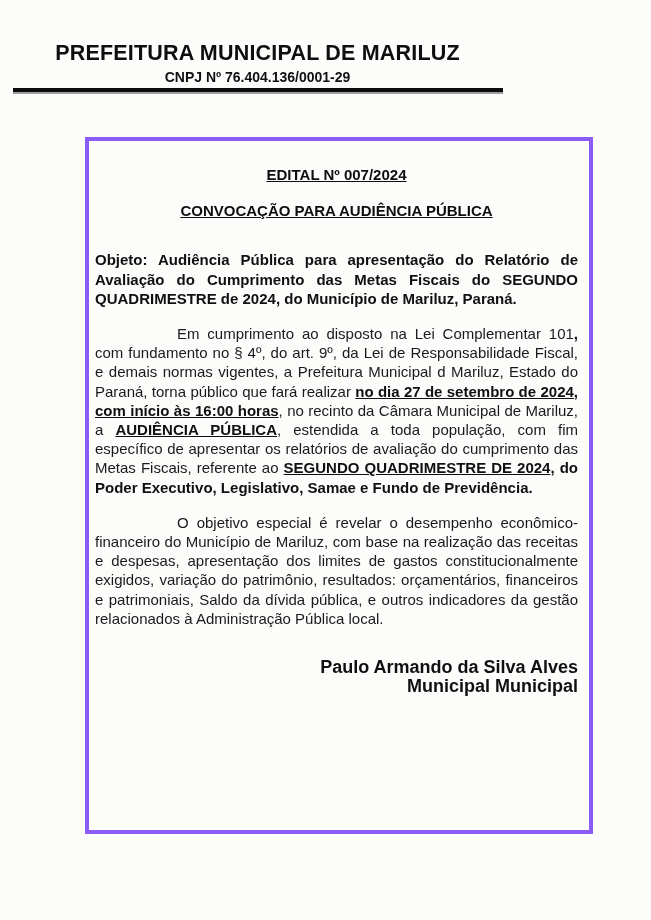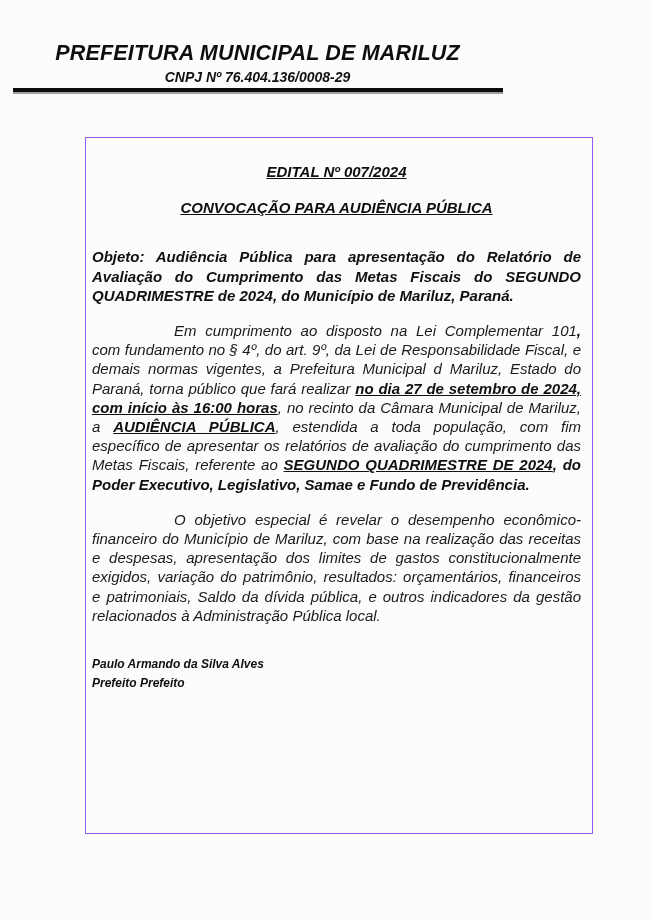--- a/index.html
+++ b/index.html
@@ -4,21 +4,21 @@
 <style>
   html, body { margin: 0; padding: 0; }
   body {
     width: 651px; height: 920px;
     background: #fcfcfb;
     overflow: hidden;
     font-family: "Liberation Sans", "DejaVu Sans", sans-serif;
     color: #161616;
     -webkit-font-smoothing: antialiased;
   }
-  .page { position: relative; width: 515px; height: 920px; font-style: italic; }
+  .page { position: relative; width: 515px; height: 920px; }
 
   
   .letterhead { padding-top: 40px; text-align: center; }
   .letterhead .muni-title {
     margin: 0;
     font-size: 21.5px; line-height: 26px;
     font-weight: bold; color: #0e0e0e;
     letter-spacing: 0.2px;
   }
   .letterhead .cnpj {
@@ -31,21 +31,21 @@
     margin: 2px auto 0;
     background: #0c0c0c;
     border-bottom: 2px solid #9f9f9f;
   }
 
   
   .docbox {
     box-sizing: border-box;
     width: 508px; height: 697px;
     margin: 43px 0 0 85px;
-    border: 1px solid #8b5cf6;
+    border: 4px solid #8b5cf6;
     padding: 24px 11px 1px 6px;
     background: transparent;
   }
   .doc-title {
     margin: 0 0 16px 0;
     text-align: center;
     font-size: 15px; line-height: 19.2px;
     font-weight: bold;
     text-decoration: underline;
     color: #0e0e0e;
@@ -66,49 +66,49 @@
   .seg-bu { font-weight: bold; text-decoration: underline; color: #101010; }
 
   .date-line {
     margin: 56px 0 0 0;
     text-align: center;
     font-size: 15px; line-height: 19.2px;
     font-weight: bold; color: #101010;
   }
   .signature {
     margin: 30px 0 0 0;
-    text-align: left;
-    font-size: 12px; line-height: 19.2px;
+    text-align: right;
+    font-size: 18px; line-height: 19.2px;
     font-weight: bold; color: #101010;
   }
   .signature div { margin: 0; }
 </style>
 </head>
 <body>
 
 <div class="page">
 
   <header class="letterhead">
     <h1 class="muni-title">PREFEITURA MUNICIPAL DE MARILUZ</h1>
-    <div class="cnpj">CNPJ Nº 76.404.136/0008-29</div>
+    <div class="cnpj">CNPJ Nº 76.404.136/0001-29</div>
     <div class="header-rule"></div>
   </header>
 
   <section class="docbox">
 
     <h2 class="doc-title">EDITAL Nº 007/2024</h2>
 
     <h2 class="doc-title doc-subtitle">CONVOCAÇÃO PARA AUDIÊNCIA PÚBLICA</h2>
 
     <p class="bodytext objeto">Objeto: Audiência Pública para apresentação do Relatório de Avaliação do Cumprimento das Metas Fiscais do SEGUNDO QUADRIMESTRE de 2024, do Município de Mariluz, Paraná.</p>
 
     <p class="bodytext indented"><span>Em cumprimento ao disposto na Lei Complementar 101</span><span class="seg-b">,</span><span> com fundamento no § 4º, do art. 9º, da Lei de Responsabilidade Fiscal, e demais normas vigentes, a Prefeitura Municipal d Mariluz, Estado do Paraná, torna público que fará realizar </span><span class="seg-bu">no dia 27 de setembro de 2024, com início às 16:00 horas</span><span>, no recinto da Câmara Municipal de Mariluz, a </span><span class="seg-bu">AUDIÊNCIA PÚBLICA</span><span>, estendida a toda população, com fim específico de apresentar os relatórios de avaliação do cumprimento das Metas Fiscais, referente ao </span><span class="seg-bu">SEGUNDO QUADRIMESTRE DE 2024</span><span class="seg-b">, do Poder Executivo, Legislativo, Samae e Fundo de Previdência.</span></p>
 
     <p class="bodytext indented last">O objetivo especial é revelar o desempenho econômico-financeiro do Município de Mariluz, com base na realização das receitas e despesas, apresentação dos limites de gastos constitucionalmente exigidos, variação do patrimônio, resultados: orçamentários, financeiros e patrimoniais, Saldo da dívida pública, e outros indicadores da gestão relacionados à Administração Pública local.</p>
 
 
     <div class="signature">
       <div>Paulo Armando da Silva Alves</div>
-      <div>Prefeito Prefeito</div>
+      <div>Municipal Municipal</div>
     </div>
 
   </section>
 </div>
 
 </body></html>

